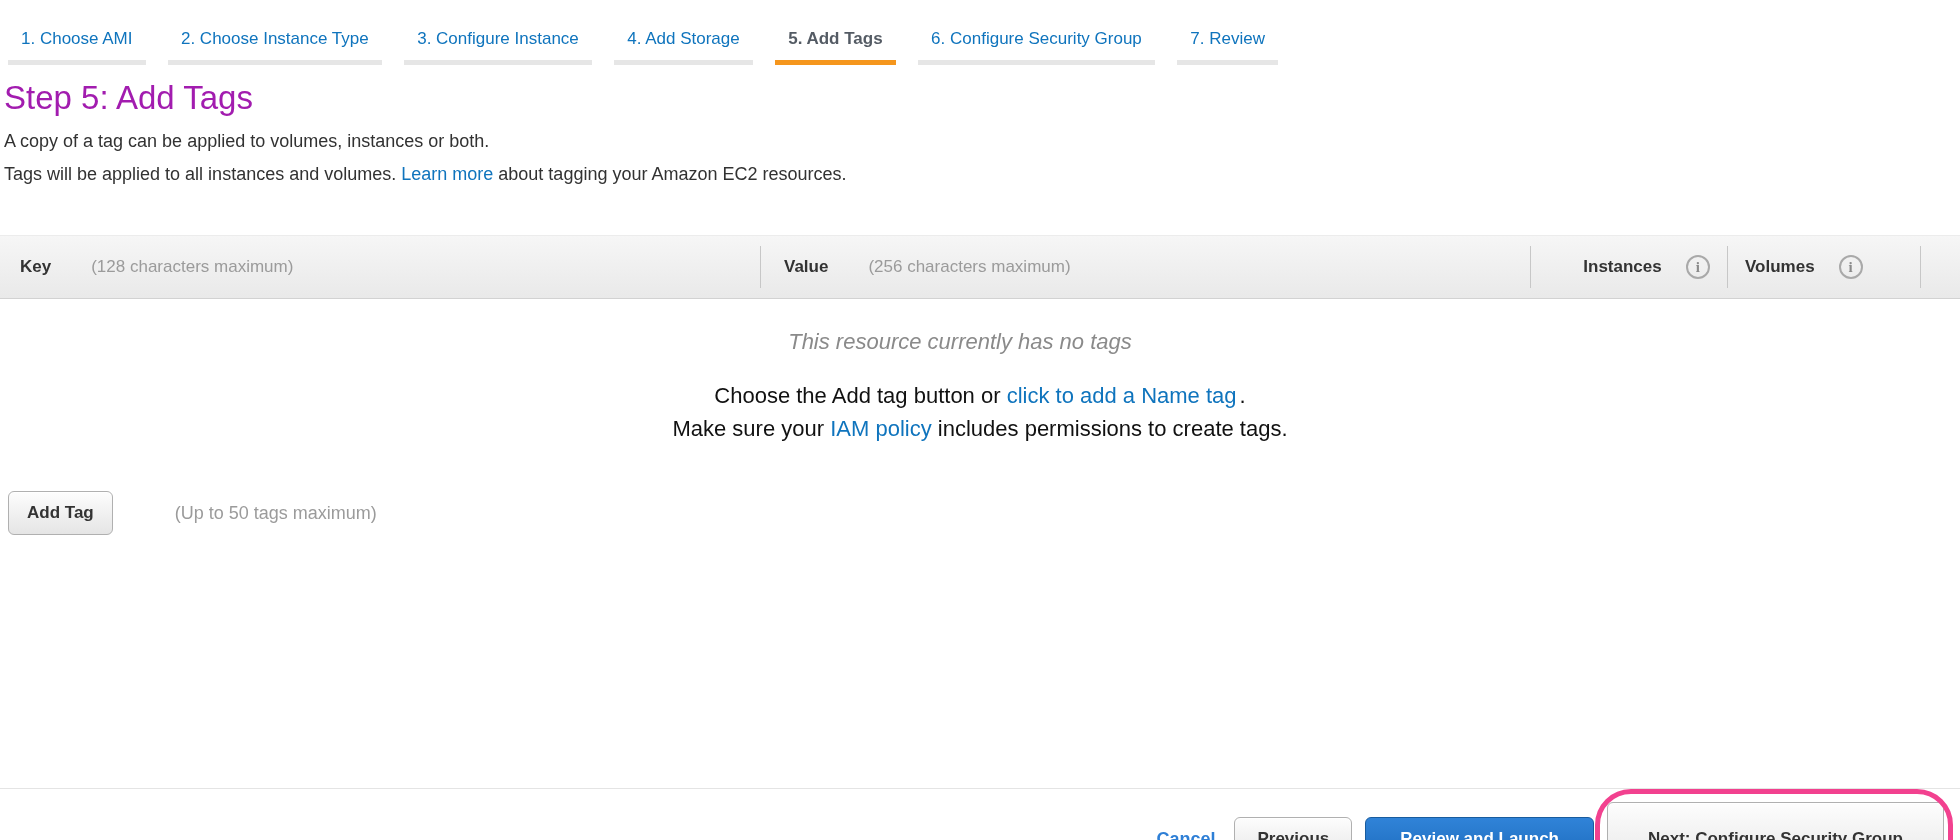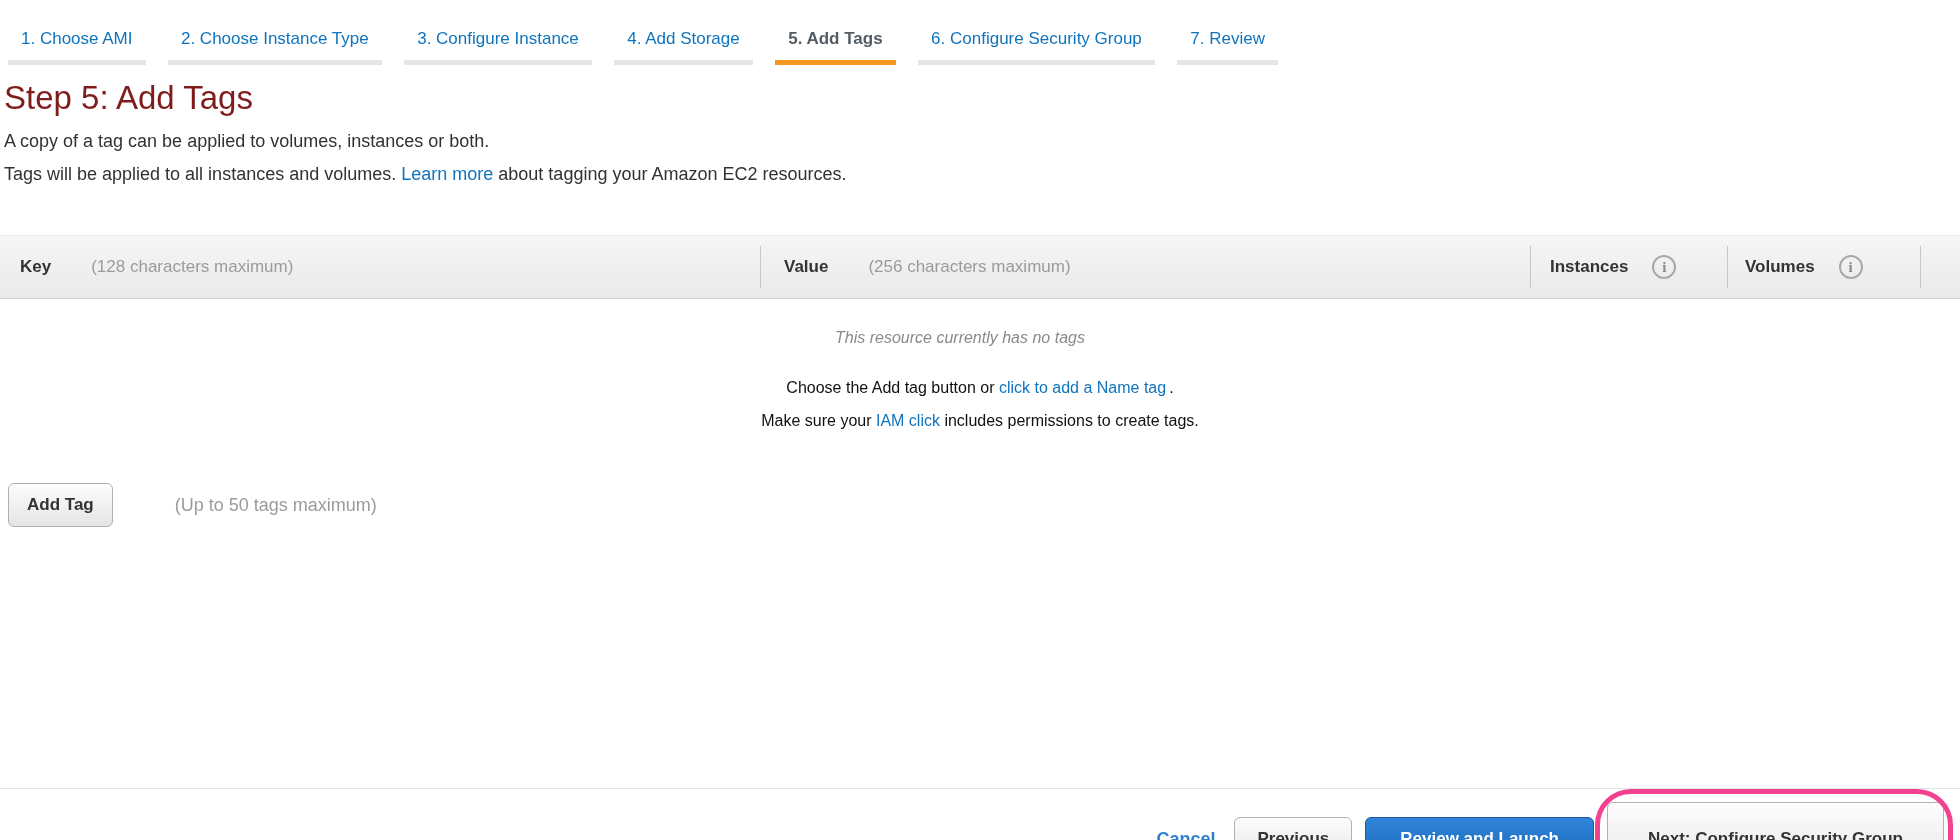--- a/index.html
+++ b/index.html
@@ -18,56 +18,56 @@
   .tab-label {
     display: block; padding: 0 13px; font-size: 17px; line-height: 22px;
     color: var(--link_blue, #0f74bd);
   }
   .tab-underline { display: block; height: 5px; margin-top: 10px; background: #e6e6e6; }
   .tab.active .tab-label { color: var(--active_tab_text, #545b64); font-weight: 700; }
   .tab.active .tab-underline { background: var(--accent_orange, #f5961d); }
 
   
   h1[data-name="page-title"] {
-    margin: 14px 0 0 4px; font-size: 33px; font-weight: 400; color: #7f1d1d;
+    margin: 14px 0 0 4px; font-size: 33px; font-weight: 400; color: #a21caf;
   }
   .desc { margin: 8px 0 0 4px; font-size: 18px; line-height: 33px; color: #323232; }
   a.link, a.inline-link {
     color: var(--link_blue, #0f74bd); text-decoration: none; cursor: pointer;
   }
 
   
   .thead {
     margin-top: 44px; width: 1960px; height: 64px;
     background: linear-gradient(#f6f6f6, #e9e9e9);
     border-top: 1px solid #ececec; border-bottom: 1px solid #d2d2d2;
     display: flex; align-items: center; font-size: 17px;
   }
   .col { position: relative; height: 100%; display: flex; align-items: center; }
   .col-key      { flex: 0 0 760px; padding-left: 20px; }
   .col-value    { flex: 0 0 770px; padding-left: 24px; }
-  .col-instances{ flex: 0 0 197px; padding-left: 20px; }
+  .col-instances{ flex: 0 0 197px; padding-left: 36px; justify-content: center; }
   .col-volumes  { flex: 0 0 193px; padding-left: 18px; }
   .col-spacer   { flex: 1 1 auto; }
   .col-value::before, .col-instances::before, .col-volumes::before, .col-spacer::before {
     content: ""; position: absolute; left: 0; top: 10px; bottom: 10px;
     width: 1px; background: #c7c7c7;
   }
   .col-title { font-weight: 700; color: #333; }
   .col-hint  { color: #9b9b9b; margin-left: 40px; }
   .info {
     display: inline-flex; align-items: center; justify-content: center;
     width: 24px; height: 24px; margin-left: 24px;
     border: 2px solid #a9a9a9; border-radius: 50%;
     color: #8a8a8a; font-family: "Liberation Serif", serif;
     font-size: 15px; font-weight: 700; cursor: pointer; background: transparent;
   }
 
   
-  .empty { width: 1920px; text-align: center; font-size: 16px; }
+  .empty { width: 1920px; text-align: center; font-size: 22px; }
   .no-tags { margin-top: 30px; font-style: italic; color: #8a8a8a; }
   .empty .line { line-height: 33px; color: #111; padding-left: 40px; }
   .empty .line.first { margin-top: 24px; }
   .tight { margin-left: 3px; }
 
   
   .btn {
     font-family: "Liberation Sans", sans-serif;
     font-size: 17px; font-weight: 700; color: #333;
     background: linear-gradient(#fdfdfd, #e5e5e5);
@@ -177,21 +177,21 @@
   </div>
 
   <div class="empty" data-name="empty-tags-state">
     <p class="no-tags" data-name="no-tags-message">This resource currently has no tags</p>
     <p class="line first" data-name="add-tag-hint-line">
       <span data-name="add-tag-hint-text">Choose the Add tag button or</span>
       <a class="inline-link" data-name="add-name-tag-link">click to add a Name tag</a><span class="tight" data-name="add-tag-hint-period">.</span>
     </p>
     <p class="line" data-name="iam-policy-hint-line">
       <span data-name="iam-hint-text">Make sure your</span>
-      <a class="inline-link" data-name="iam-policy-link">IAM click</a>
+      <a class="inline-link" data-name="iam-policy-link">IAM policy</a>
       <span data-name="iam-hint-tail">includes permissions to create tags.</span>
     </p>
   </div>
 
   <div class="addrow" data-name="add-tag-row">
     <button class="btn" data-name="add-tag-button">Add Tag</button>
     <span class="hint" data-name="max-tags-hint">(Up to 50 tags maximum)</span>
   </div>
 
   <footer data-name="wizard-footer">

